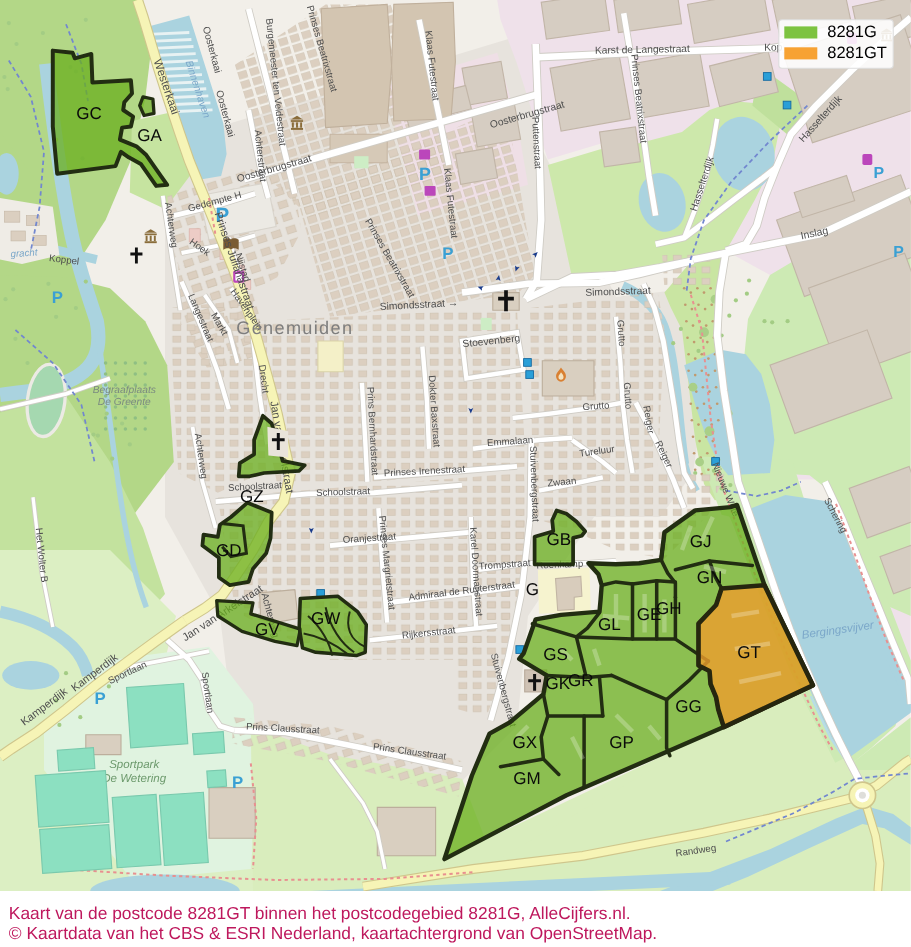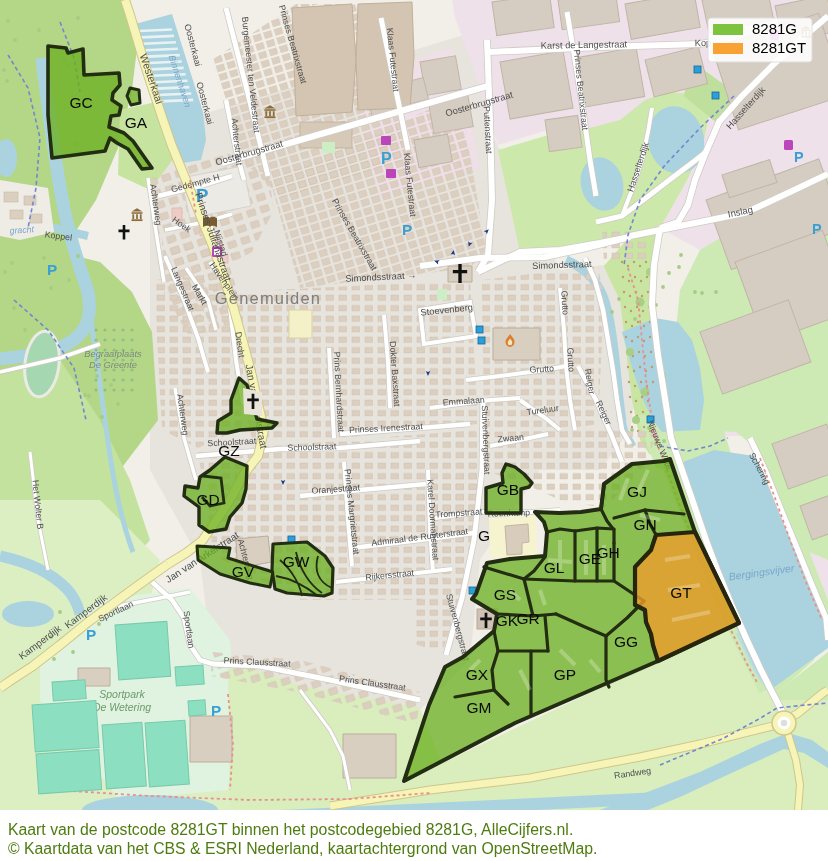--- a/index.html
+++ b/index.html
@@ -1,12 +1,12 @@
 <!DOCTYPE html>
-<html><head><meta charset="utf-8"><style>html,body{margin:0;padding:0;background:#fff;}*{font-family:"Liberation Sans",sans-serif;}.cap{color:#4d7c0f;font-size:15.8px;line-height:19px;padding:6px 0 0 8px;}</style></head><body><svg width="828" height="810" viewBox="0 0 828 810" xmlns="http://www.w3.org/2000/svg">
+<html><head><meta charset="utf-8"><style>html,body{margin:0;padding:0;background:#fff;}*{font-family:"Liberation Sans",sans-serif;}.cap{color:#be185d;font-size:15.8px;line-height:19px;padding:6px 0 0 8px;}</style></head><body><svg width="828" height="810" viewBox="0 0 828 810" xmlns="http://www.w3.org/2000/svg">
 
 <rect x="0" y="0" width="828" height="810" fill="#f2efe9"></rect>
 
 <path d="M150,130 L480,30 L490,130 L560,270 L648,260 L648,310 L630,430 L600,470 L540,470 L480,560 L470,660 L420,710 L300,690 L212,660 L200,560 L150,470 Z" fill="#e7e3dd"></path>
 
 <path d="M452,0 L828,0 L828,436 L724,436 L706,380 L700,330 L694,290 L700,250 L660,228 L630,236 L618,208 L600,152 L580,140 L556,150 L548,130 L498,145 L488,115 L470,58 L455,18 Z" fill="#efe1ea"></path>
 
 <path d="M752,436 L828,436 L828,628 L820,600 L798,548 L776,498 L757,452 Z" fill="#efe1ea"></path>
 
 <path d="M352,78 L452,48 L470,110 L480,168 L380,196 L362,130 Z" fill="#efdfe6"></path>

